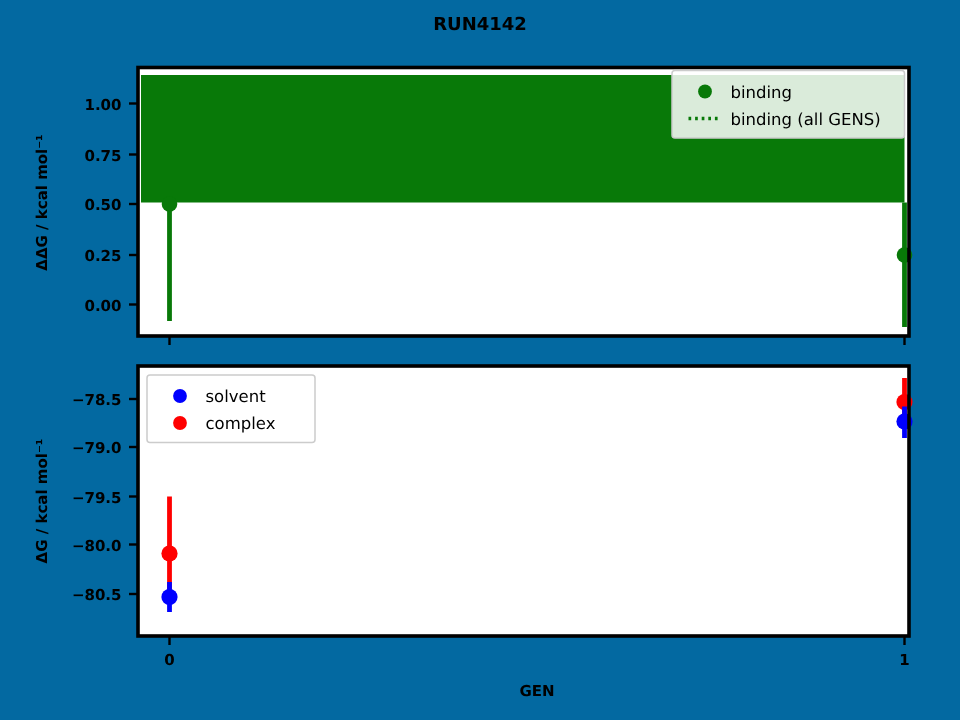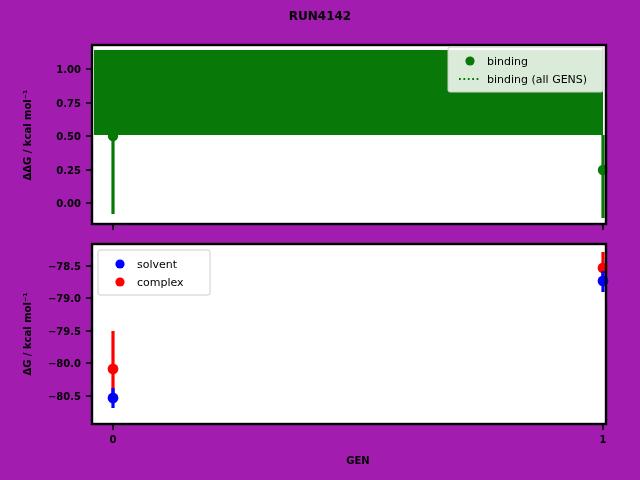--- a/index.html
+++ b/index.html
@@ -10,21 +10,21 @@
   body {
     width: 640px;
     height: 480px;
     font-family: "DejaVu Sans", sans-serif;
     overflow: hidden;
   }
   #figure {
     position: relative;
     width: 640px;
     height: 480px;
-    background: #a21caf;
+    background: #0369a1;
   }
   #figure svg {
     display: block;
   }
   .fig-title {
     font-family: "DejaVu Sans", sans-serif;
     font-size: 12px;
     font-weight: bold;
     fill: #000000;
   }

